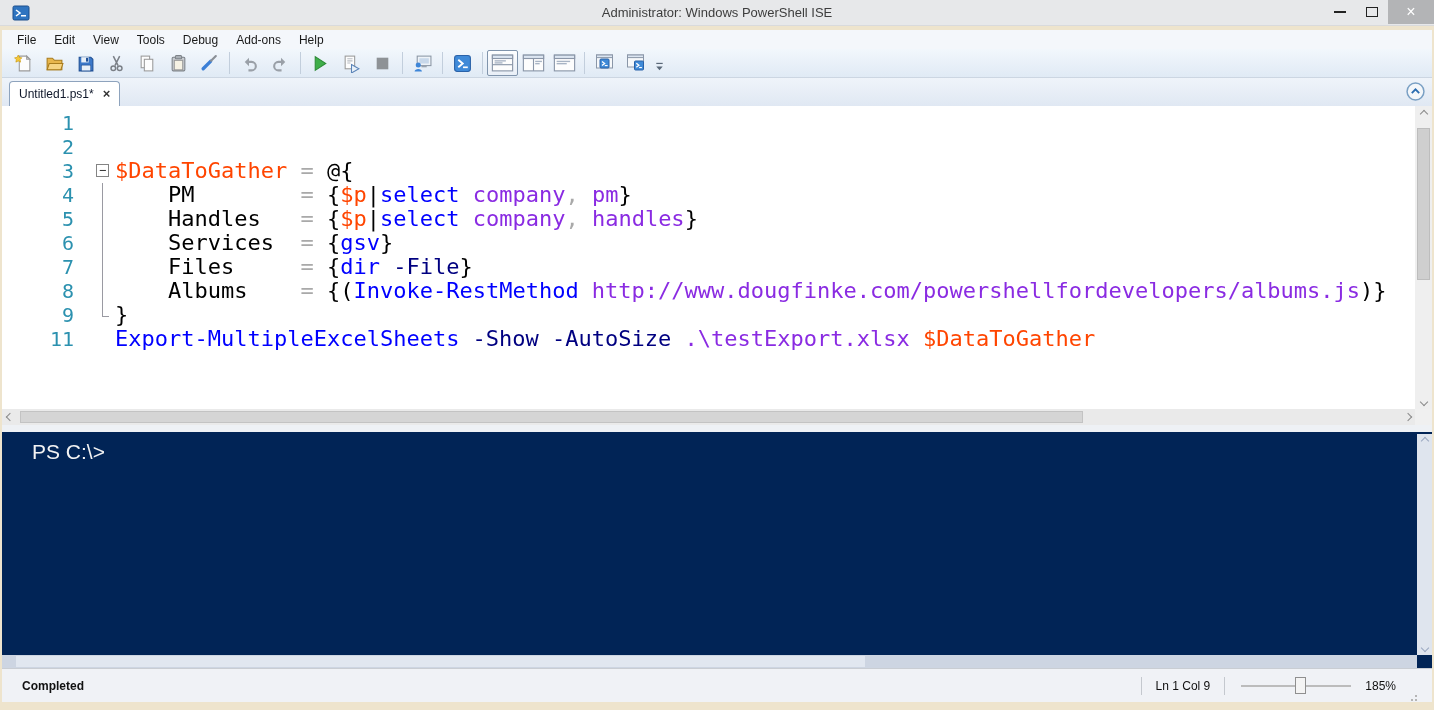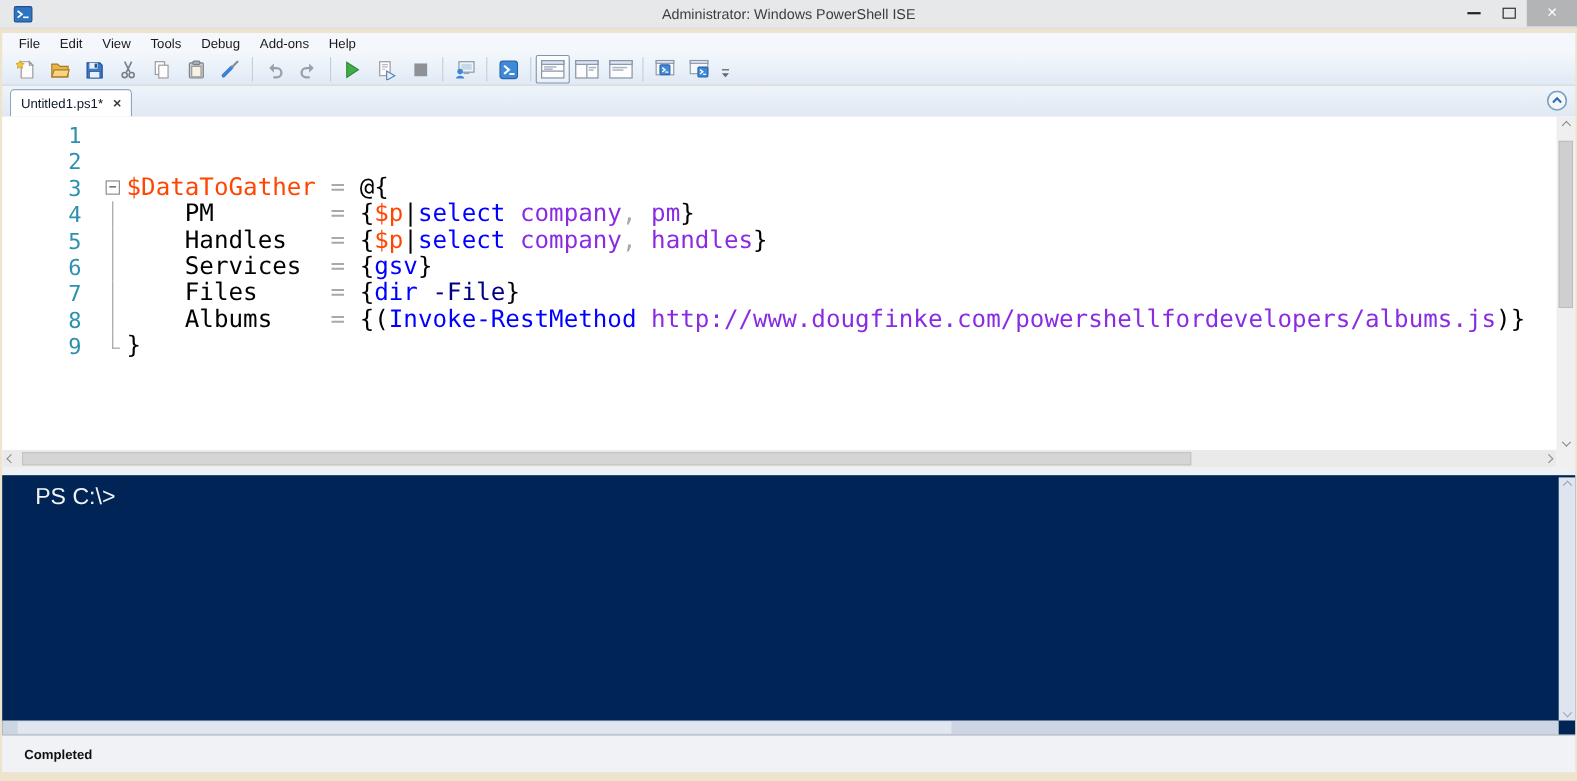--- a/index.html
+++ b/index.html
@@ -394,20 +394,25 @@
           </span>
           <span class="ltext"><span class="tok-t">    </span><span class="tok-m">Albums</span><span class="tok-t">    </span><span class="tok-o">= </span><span class="tok-t">{(</span><span class="tok-c">Invoke-RestMethod</span><span class="tok-a"> http://www.dougfinke.com/powershellfordevelopers/albums.js</span><span class="tok-t">)}</span></span>
         </div>
         <div class="cline">
           <span class="lnum">9</span>
           <span class="lfold">
             <span class="lcorner"></span>
           </span>
           <span class="ltext"><span class="tok-t">}</span></span>
         </div>
+        <div class="cline">
+          <span class="lnum">11</span>
+          <span class="lfold"></span>
+          <span class="ltext"><span class="tok-c">Export-MultipleExcelSheets</span><span class="tok-p"> -Show -AutoSize</span><span class="tok-a"> .\testExport.xlsx</span><span class="tok-v"> $DataToGather</span></span>
+        </div>
       </div>
     <div class="vscroll">
       <span class="sb-arrow" style="top:0">
           <i class="chev up"></i>
         </span>
       <div class="vthumb"></div>
       <span class="sb-arrow" style="bottom:0">
           <i class="chev down"></i>
         </span>
     </div>
@@ -435,15 +440,26 @@
           <i class="chev down"></i>
         </span>
     </div>
     <div class="c-hscroll">
       <div class="c-hthumb"></div>
     </div>
   </div>
 
   <div class="row statusbar">
     <span class="status-text">Completed</span>
+    <div class="status-right">
+      <span class="ssep"></span>
+      <span class="pos">Ln 1 Col 9</span>
+      <span class="ssep"></span>
+      <div class="zoom-slider">
+        <div class="ztrack"></div>
+        <div class="zthumb"></div>
+      </div>
+      <span class="zoom-val">185%</span>
+      <div class="grip"></div>
+    </div>
   </div>
 
 </div>
 
 </body></html>

